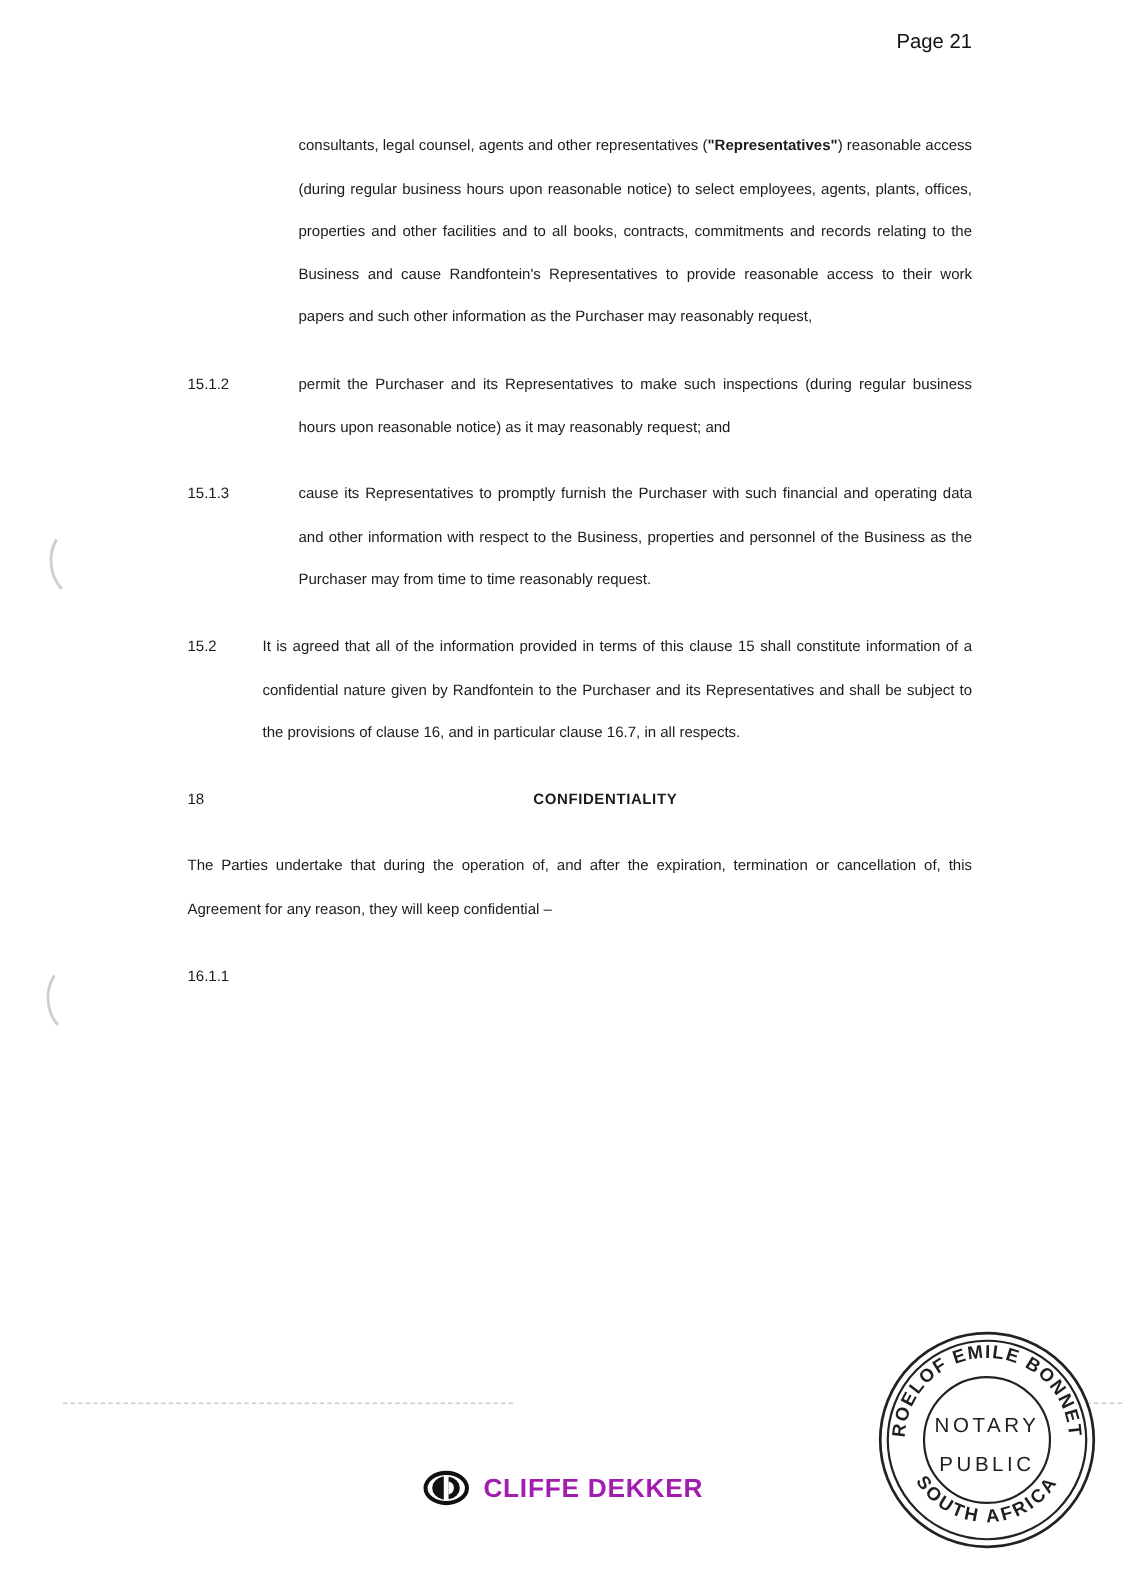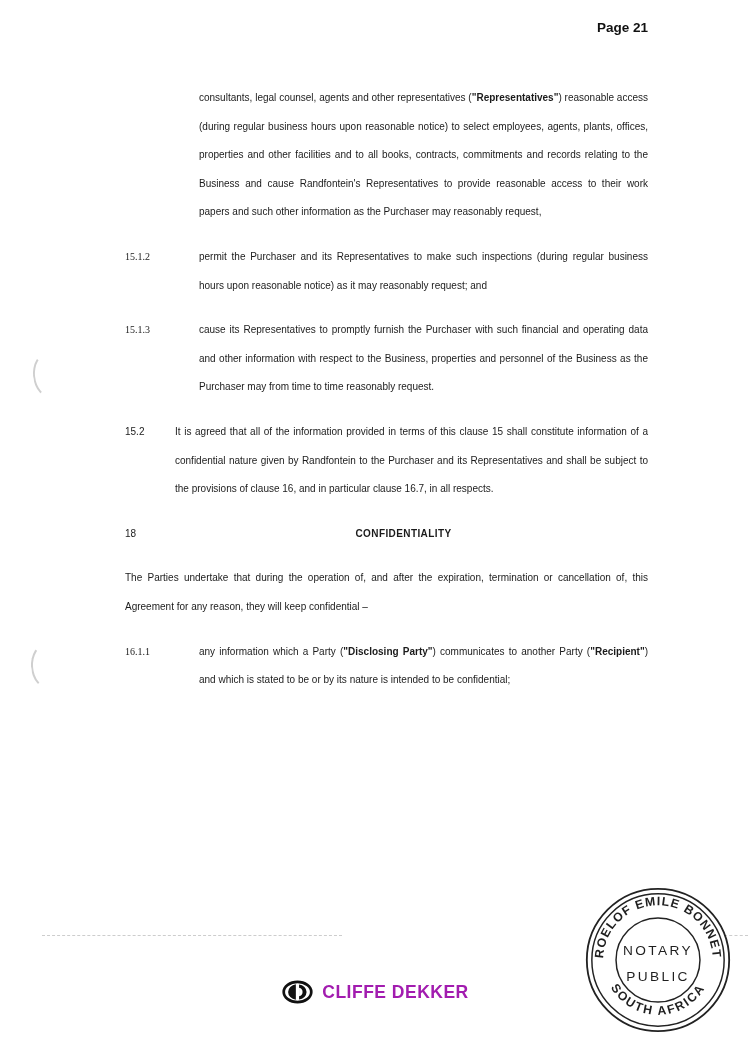--- a/index.html
+++ b/index.html
@@ -6,30 +6,30 @@
   .page{
     position:relative;
     width:750px;height:1054px;
     background:#ffffff;
     overflow:hidden;
     font-family:"Liberation Sans", sans-serif;
     color:#1b1b1b;
   }
   .page-number{
     position:absolute;top:20px;right:102px;
-    font-size:13.5px;font-weight:bold;color:#111;
+    font-size:13.5px;font-weight:normal;color:#111;
   }
   .doc-body{
     position:absolute;left:125px;top:84px;width:523px;
     font-size:10px;line-height:28.6px;
   }
   .clause{display:flex;margin-bottom:16px;}
   .clause-num{flex:0 0 auto;white-space:nowrap;}
   .continuation .clause-num{width:74px;}
-  .level3 .clause-num{width:74px;font-family:Liberation Serif, serif;}
+  .level3 .clause-num{width:74px;}
   .level2 .clause-num{width:50px;}
   .heading .clause-num{width:34px;}
   .clause-text{flex:1 1 auto;text-align:justify;}
   .heading .clause-text{font-weight:bold;letter-spacing:0.4px;text-align:center;}
   .b{font-weight:bold;}
   
   .arc-artifact{
     position:absolute;width:30px;height:42px;
     border:2px solid transparent;
     border-left:2px solid #c4c4c4;
@@ -89,21 +89,20 @@
       </div>
       <div class="clause heading">
         <span class="clause-num">18</span>
         <div class="clause-text"><span class="b">CONFIDENTIALITY</span></div>
       </div>
       <div class="clause level2">
         <div class="clause-text"><span>The Parties undertake that during the operation of, and after the expiration, termination or cancellation of, this Agreement for any reason, they will keep confidential –</span></div>
       </div>
       <div class="clause level3">
         <span class="clause-num">16.1.1</span>
-        <div class="clause-text"><span>any information which a Party (</span><span class="b">"Disclosing Party"</span><span>) communicates to another Party (</span><span class="b">"Recipient"</span><span>) and which is stated to be or by its nature is intended to be confidential;</span></div>
       </div>
     </div>
 
   <div class="dash-line dash-a"></div>
   <div class="dash-line dash-b"></div>
 
   <div class="footer-logo">
     <svg width="33" height="24" viewBox="0 0 34 24" aria-hidden="true">
       <ellipse cx="17" cy="12" rx="14.2" ry="10.4" fill="none" stroke="#111" stroke-width="2.8"></ellipse>
       <path d="M 15.3 3.9 A 10.2 8.3 0 0 0 15.3 20.1 L 15.3 3.9 Z" fill="#111"></path>

